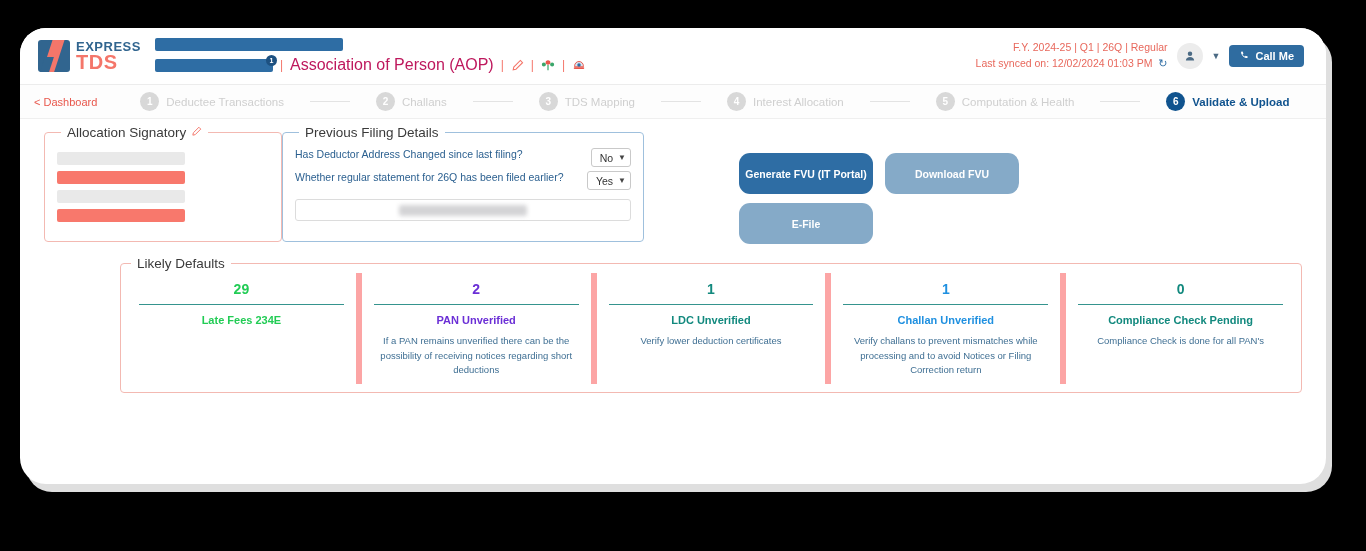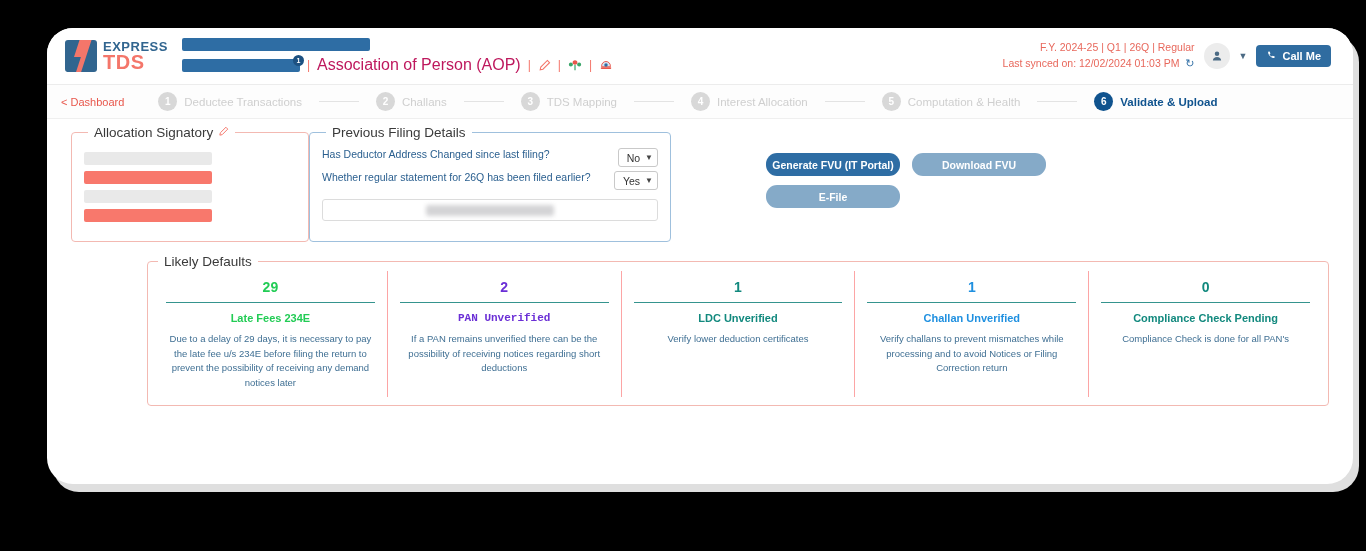--- a/index.html
+++ b/index.html
@@ -5,21 +5,21 @@
 <style>
   * { box-sizing: border-box; margin: 0; padding: 0; }
   html, body {
     width: 1366px; height: 551px;
     background: #000000;
     font-family: "Liberation Sans", sans-serif;
     overflow: hidden;
   }
   .app-shell {
     position: absolute;
-    left: 47px; top: 28px;
+    left: 20px; top: 28px;
     width: 1306px; height: 456px;
     background: #ffffff;
     border-radius: 26px;
     box-shadow: 6px 8px 0 0 rgba(235,235,235,0.95);
     overflow: hidden;
   }
 
   
   .header {
     position: relative;
@@ -113,21 +113,21 @@
     white-space: nowrap;
   }
 
   
   .stepper {
     height: 34px;
     background: #fdfdfd;
     border-bottom: 1px solid #efefef;
     display: flex; align-items: center;
     padding: 0 18px 0 14px;
-    gap: 8px;
+    gap: 17px;
   }
   .dashboard-link {
     color: #e8574c; font-size: 11px;
     margin-right: 26px; white-space: nowrap;
   }
   .step { display: flex; align-items: center; gap: 7px; flex: 0 0 auto; }
   .step-num {
     width: 19px; height: 19px; border-radius: 50%;
     background: #d8d8d8; color: #ffffff;
     font-size: 10px; font-weight: bold;
@@ -193,42 +193,42 @@
   }
 
   .actions {
     margin-left: 95px;
     margin-top: 28px;
     display: grid;
     grid-template-columns: repeat(2, 134px);
     gap: 9px 12px;
   }
   .btn {
-    height: 23px; border-radius: 11px;
+    height: 41px; border-radius: 11px;
     display: flex; align-items: center; justify-content: center;
     font-size: 10.5px; font-weight: bold;
     color: #ffffff;
     white-space: nowrap;
   }
   .btn.primary { background: #2e6da4; }
   .btn.muted { background: #85aac8; }
 
   
   fieldset.defaults {
     margin-top: 12px;
     border: 1px solid #f3b9b2;
     border-radius: 4px;
     padding: 2px 6px 8px 6px;
     margin-left: 76px;
   }
   .defaults-grid { display: flex; }
   .def-card {
     flex: 1 1 0;
     padding: 8px 10px 6px 10px;
-    border-right: 1px solid #fca5a5;
+    border-right: 6px solid #fca5a5;
     text-align: center;
   }
   .def-card:last-child { border-right: none; }
   .def-count { font-size: 14px; font-weight: bold; margin-bottom: 7px; }
   .def-rule { height: 1px; background: #35948e; margin: 0 2px 9px 2px; }
   .def-title { font-size: 11px; font-weight: bold; margin-bottom: 8px; }
   .def-desc { font-size: 9.5px; color: #3f6f93; line-height: 1.55; }
 </style>
 </head>
 <body>
@@ -401,27 +401,26 @@
     <fieldset class="defaults">
       <legend class="panel-title">
         <span>Likely Defaults</span>
       </legend>
       <div class="defaults-grid">
 
         <div class="def-card">
           <div class="def-count" style="color: rgb(34, 204, 85);">29</div>
           <div class="def-rule"></div>
           <div class="def-title" style="color: rgb(34, 204, 85);">Late Fees 234E</div>
-          <div class="def-desc">Due to a delay of 29 days, it is necessary to pay the late fee u/s 234E before filing the return to prevent the possibility of receiving any demand notices later</div>
         </div>
 
         <div class="def-card">
           <div class="def-count" style="color: rgb(107, 47, 214);">2</div>
           <div class="def-rule"></div>
-          <div class="def-title" style="color: rgb(107, 47, 214); font-family: Liberation Mono, monospace;">PAN Unverified</div>
+          <div class="def-title" style="color: rgb(107, 47, 214);">PAN Unverified</div>
           <div class="def-desc">If a PAN remains unverified there can be the possibility of receiving notices regarding short deductions</div>
         </div>
 
         <div class="def-card">
           <div class="def-count" style="color: rgb(18, 137, 126);">1</div>
           <div class="def-rule"></div>
           <div class="def-title" style="color: rgb(18, 137, 126);">LDC Unverified</div>
           <div class="def-desc">Verify lower deduction certificates</div>
         </div>
 

